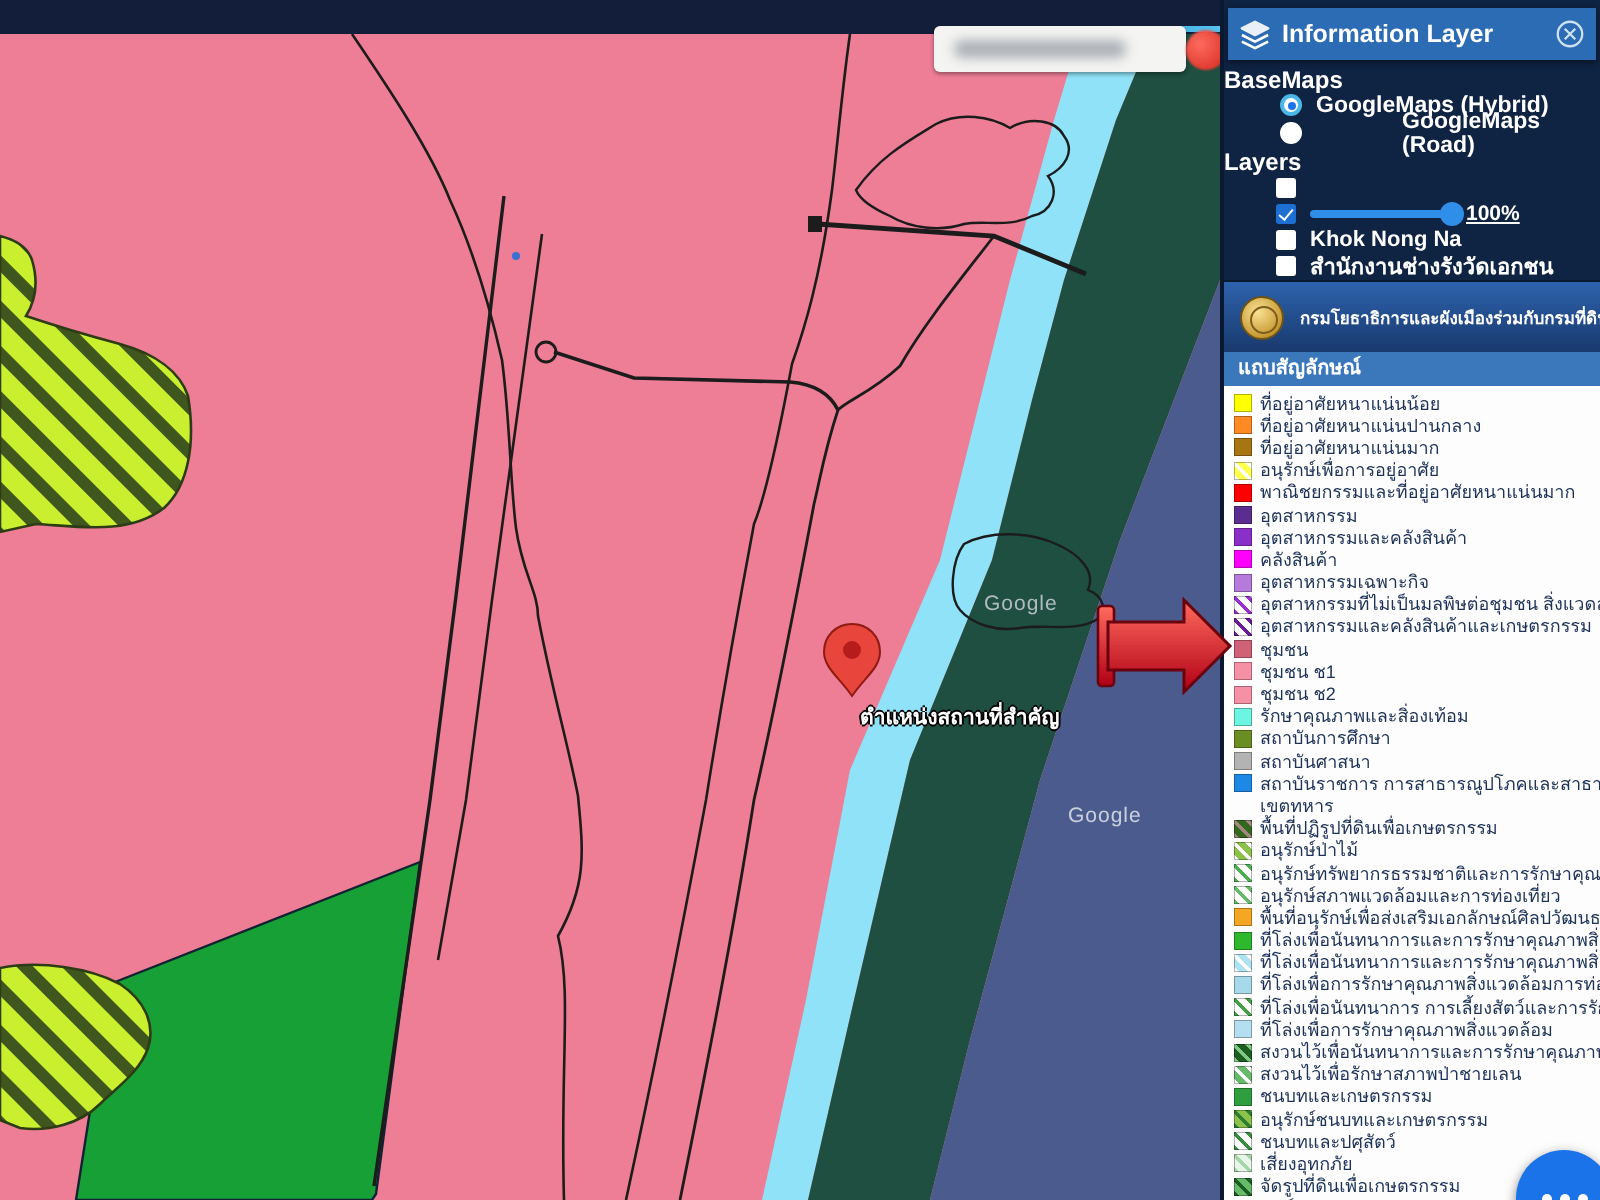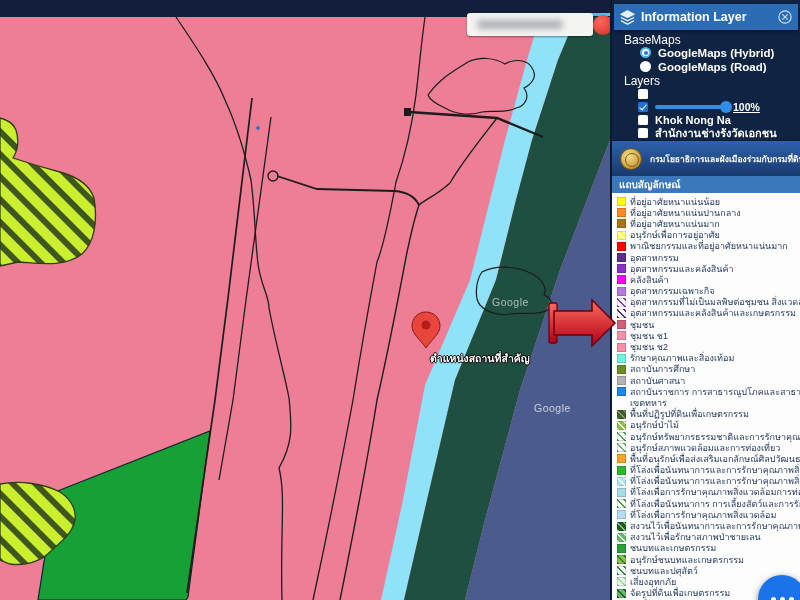--- a/index.html
+++ b/index.html
@@ -26,21 +26,21 @@
   .gmark{position:absolute;font-size:10.5px;letter-spacing:.5px;color:#dfe5ea;opacity:.85;}
   #gmark1{left:492px;top:296px;color:#c9ced6;}
   #gmark2{left:534px;top:402px;}
   #arrow-svg{position:absolute;left:545px;top:296px;z-index:30;}
   
   #panel{position:absolute;left:610px;top:0;width:190px;height:600px;background:#0f2342;
     border-left:2px solid #0a1830;box-sizing:border-box;overflow:hidden;color:#fff;}
   #panel-header{position:absolute;left:2px;top:4px;width:184px;height:26px;background:#2b6cb4;
     display:flex;align-items:center;padding:0 6px;box-sizing:border-box;box-shadow:0 1px 3px rgba(0,0,0,.5);}
   #panel-title{font-size:12.5px;font-weight:bold;margin-left:6px;flex:1;}
-  .sec-head{position:absolute;left:12px;font-size:12px;font-weight:normal;}
+  .sec-head{position:absolute;left:0;font-size:12px;font-weight:bold;}
   .opt-row{position:absolute;left:28px;display:flex;align-items:center;font-size:11.5px;font-weight:600;height:13px;}
   .radio{width:11px;height:11px;border-radius:50%;background:#fff;margin-right:7px;flex:none;box-sizing:border-box;}
   .radio.sel{background:#fff;border:2px solid #49b7e8;position:relative;}
   .radio.sel::after{content:"";position:absolute;left:1.5px;top:1.5px;width:4px;height:4px;border-radius:50%;background:#1a73e8;}
   .chk-row{position:absolute;left:26px;display:flex;align-items:center;font-size:11px;font-weight:600;height:12px;}
   .chk{width:10px;height:10px;background:#fff;border-radius:1.5px;margin-right:7px;flex:none;position:relative;}
   .chk.on{background:#1d6fd1;}
   .chk.on::after{content:"";position:absolute;left:2.5px;top:0.5px;width:3px;height:6px;
     border:solid #fff;border-width:0 1.6px 1.6px 0;transform:rotate(40deg);}
   .slider{width:72px;height:4px;background:#2f8fe8;border-radius:2px;position:relative;margin-right:6px;}
@@ -169,21 +169,21 @@
       <path d="M5 5 L11 11 M11 5 L5 11" stroke="#cfe0f0" stroke-width="1.3"></path>
     </svg>
   </div>
 
   <div class="sec-head" style="top:33px">BaseMaps</div>
   <div id="basemap-options">
       <div class="opt-row" style="top: 46px;">
         <span class="radio sel"></span>
         <span>GoogleMaps (Hybrid)</span>
       </div>
-      <div class="opt-row" style="top: 60px;">
+      <div class="opt-row" style="top: 60px; gap: 43px;">
         <span class="radio"></span>
         <span>GoogleMaps (Road)</span>
       </div>
     </div>
 
   <div class="sec-head" style="top:74px">Layers</div>
   <div id="layer-rows">
       <div class="chk-row" style="top: 88px;">
         <span class="chk"></span>
       </div>

